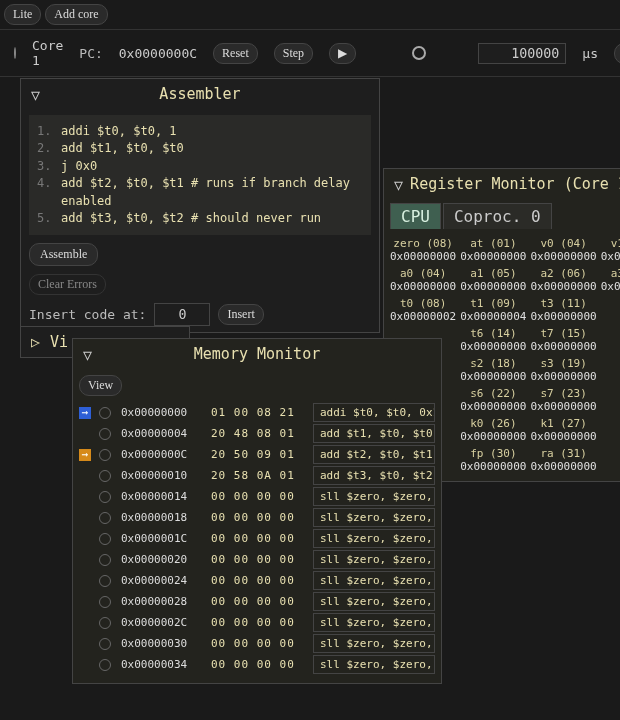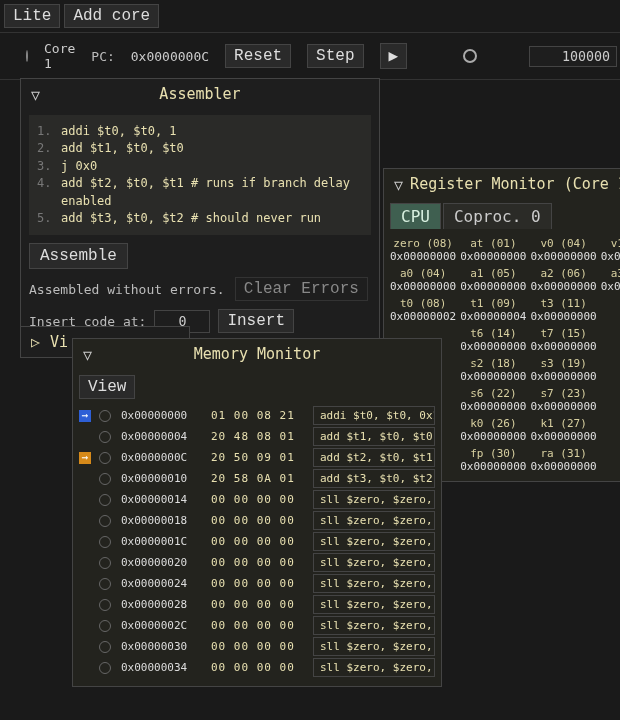--- a/index.html
+++ b/index.html
@@ -18,31 +18,31 @@
     gap: 4px;
     padding: 4px;
     border-bottom: 1px solid #333;
   }
   .btn {
     background: #2a2a2a;
     border: 1px solid #444;
     color: #ddd;
     padding: 3px 10px;
     cursor: pointer;
-    font-family: Liberation Mono, monospace;
-    font-size: 16px;
-    border-radius: 0;
+    font-family: Liberation Serif, serif;
+    font-size: 12px;
+    border-radius: 10px;
   }
   .btn.small { padding: 2px 8px; }
   .btn.ghost { background: transparent; border-color: #333; color: #888; }
   .corebar {
     display: flex;
     align-items: center;
     gap: 16px;
-    padding: 8px 26px;
+    padding: 8px 14px;
     border-bottom: 1px solid #333;
   }
   .radio-dot {
     width: 12px; height: 12px; border-radius: 50%;
     border: 1px solid #888; position: relative;
   }
   .radio-dot.on::after {
     content: ""; position: absolute; inset: 2px; border-radius: 50%; background: #ccc;
   }
   .pc-label { color: #bbb; }
@@ -177,21 +177,20 @@
         </div>
         <div class="code-line">
           <span class="lineno">5.</span>
           <span>add $t3, $t0, $t2 # should never run</span>
         </div>
       </div>
     <div class="asm-actions">
       <button class="btn">Assemble</button>
     </div>
     <div class="status-row">
-      <span>Assembled without errors.</span>
       <button class="btn ghost small">Clear Errors</button>
     </div>
     <div class="insert-row">
       <span>Insert code at:</span>
       <input class="input-mid" value="0" style="">
       <button class="btn small">Insert</button>
     </div>
   </div>
 </div>
 

